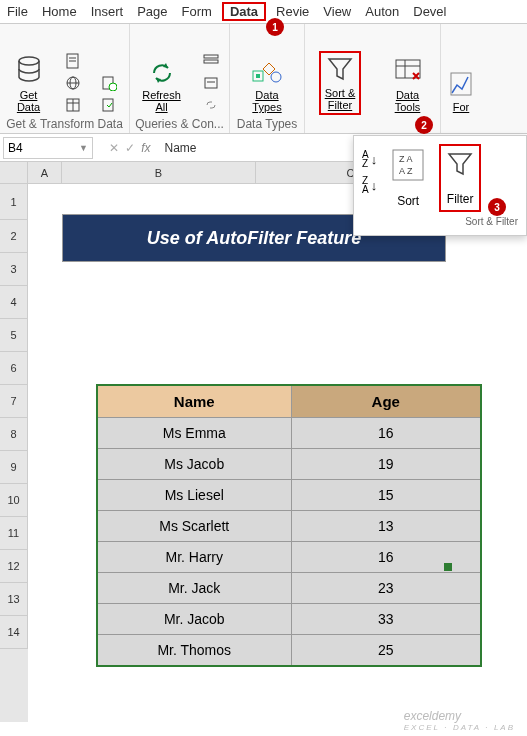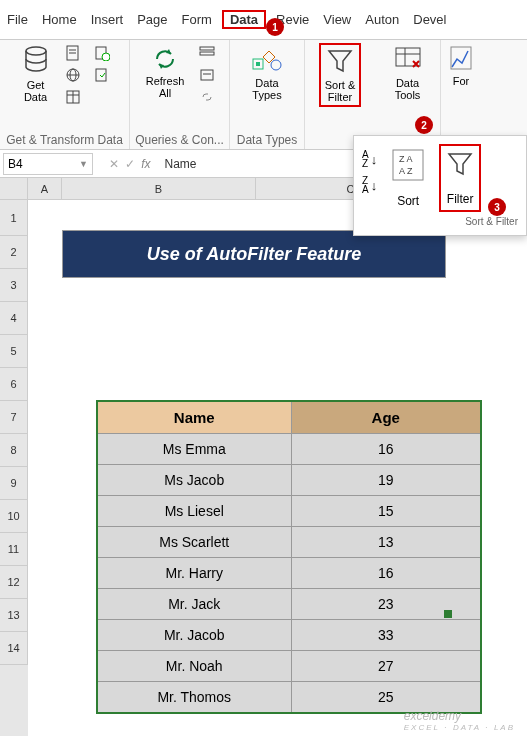--- a/index.html
+++ b/index.html
@@ -1,25 +1,25 @@
 <!DOCTYPE html>
 <html><head>
   <meta charset="utf-8">
   <style>
     * { box-sizing: border-box; margin: 0; padding: 0; font-family: 'Segoe UI', sans-serif; }
     body { width: 527px; height: 736px; background: #fff; position: relative; overflow: hidden; }
     
-    .menubar { display: flex; height: 40px; border-bottom: 1px solid #ccc; font-size: 13px; align-items: center; }
+    .menubar { display: flex; height: 24px; border-bottom: 1px solid #ccc; font-size: 13px; align-items: center; }
     .menubar-item { padding: 2px 4px; margin: 0 3px; cursor: default; color: #333; }
     .menubar-item.active { border: 2px solid #d00; padding: 0 6px; font-weight: bold; }
     
     .ribbon { display: flex; height: 110px; border-bottom: 1px solid #ccc; background: #f8f8f8; }
     .ribbon-group { border-right: 1px solid #ddd; padding: 3px 5px 0; display: flex; flex-direction: column; align-items: center; justify-content: space-between; }
     .ribbon-group-label { font-size: 12px; color: #666; text-align: center; padding: 2px 0; }
-    .ribbon-group-body { display: flex; align-items: flex-start; gap: 9px; flex: 1; }
+    .ribbon-group-body { display: flex; align-items: flex-end; gap: 16px; flex: 1; text-decoration: underline; }
     
     .big-btn { display: flex; flex-direction: column; align-items: center; padding: 2px 4px; font-size: 11px; gap: 2px; text-align: center; }
     .big-btn.highlighted { border: 2px solid #d00; }
     .mini-btn { width: 20px; height: 20px; display: flex; align-items: center; justify-content: center; }
     .mini-col { display: flex; flex-direction: column; gap: 2px; }
     
     .callout { position: absolute; width: 18px; height: 18px; background: #c00000; color: #fff; font-size: 10px; font-weight: bold; border-radius: 50%; display: flex; align-items: center; justify-content: center; }
     
     .namebox-bar { display: flex; height: 28px; border-bottom: 1px solid #ccc; align-items: center; gap: 7px; }
     .namebox { width: 90px; border: 1px solid #ccc; height: 22px; margin: 0 3px; padding: 0 4px; font-size: 12px; display: flex; align-items: center; justify-content: space-between; }
@@ -291,24 +291,20 @@
               </tr>
           <tr>
                 <td class="col-name">Mr. Jack</td>
                 <td class="col-age">23</td>
               </tr>
           <tr>
                 <td class="col-name">Mr. Jacob</td>
                 <td class="col-age">33</td>
               </tr>
           <tr>
-                <td class="col-name">Mr. Noah</td>
-                <td class="col-age">27</td>
-              </tr>
-          <tr>
                 <td class="col-name">Mr. Thomos</td>
                 <td class="col-age">25</td>
               </tr>
         </tbody>
           </table>
         <div class="selection-handle"></div>
       </div>
     </div>
   </div>
 </div>

